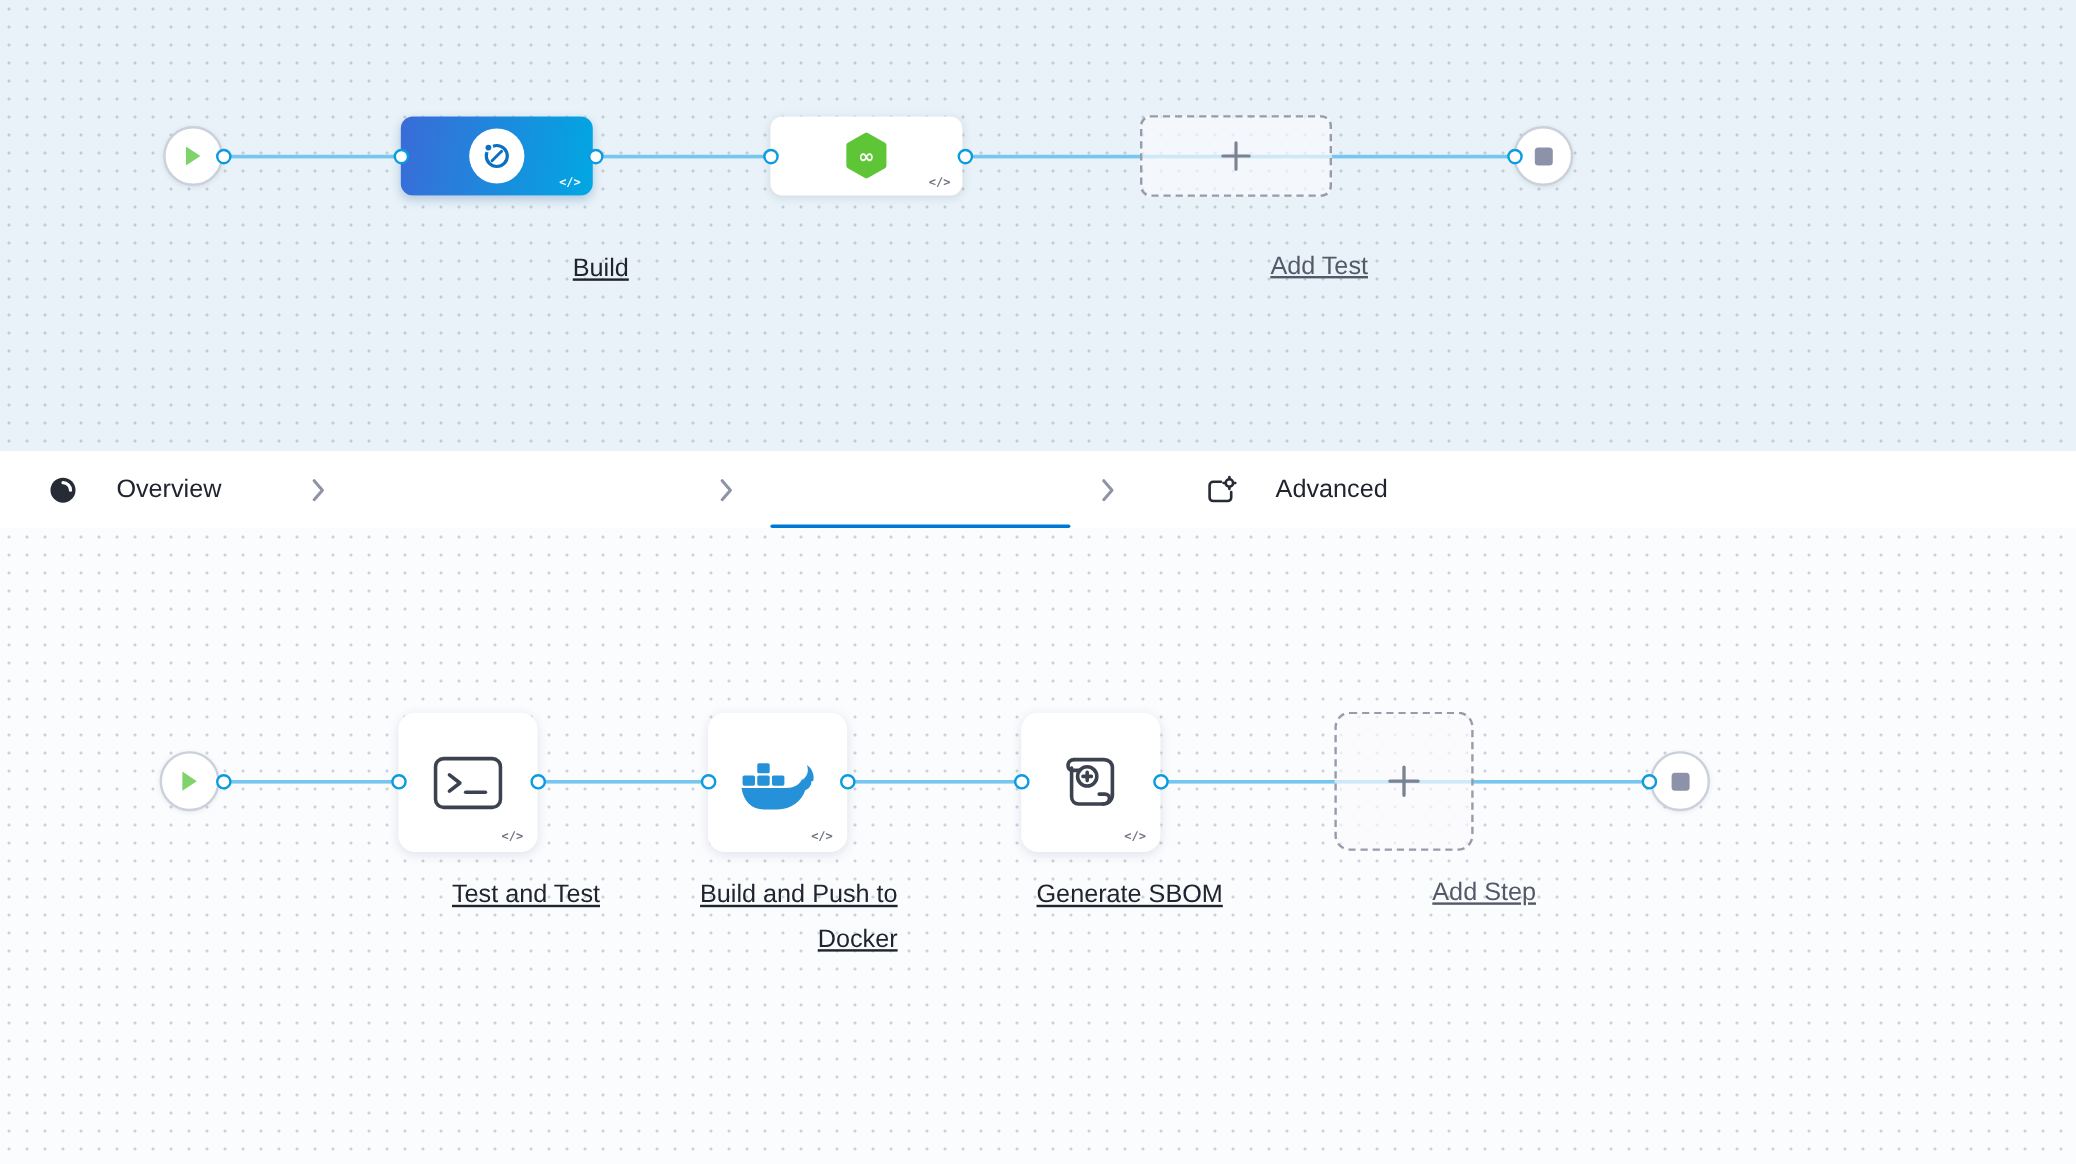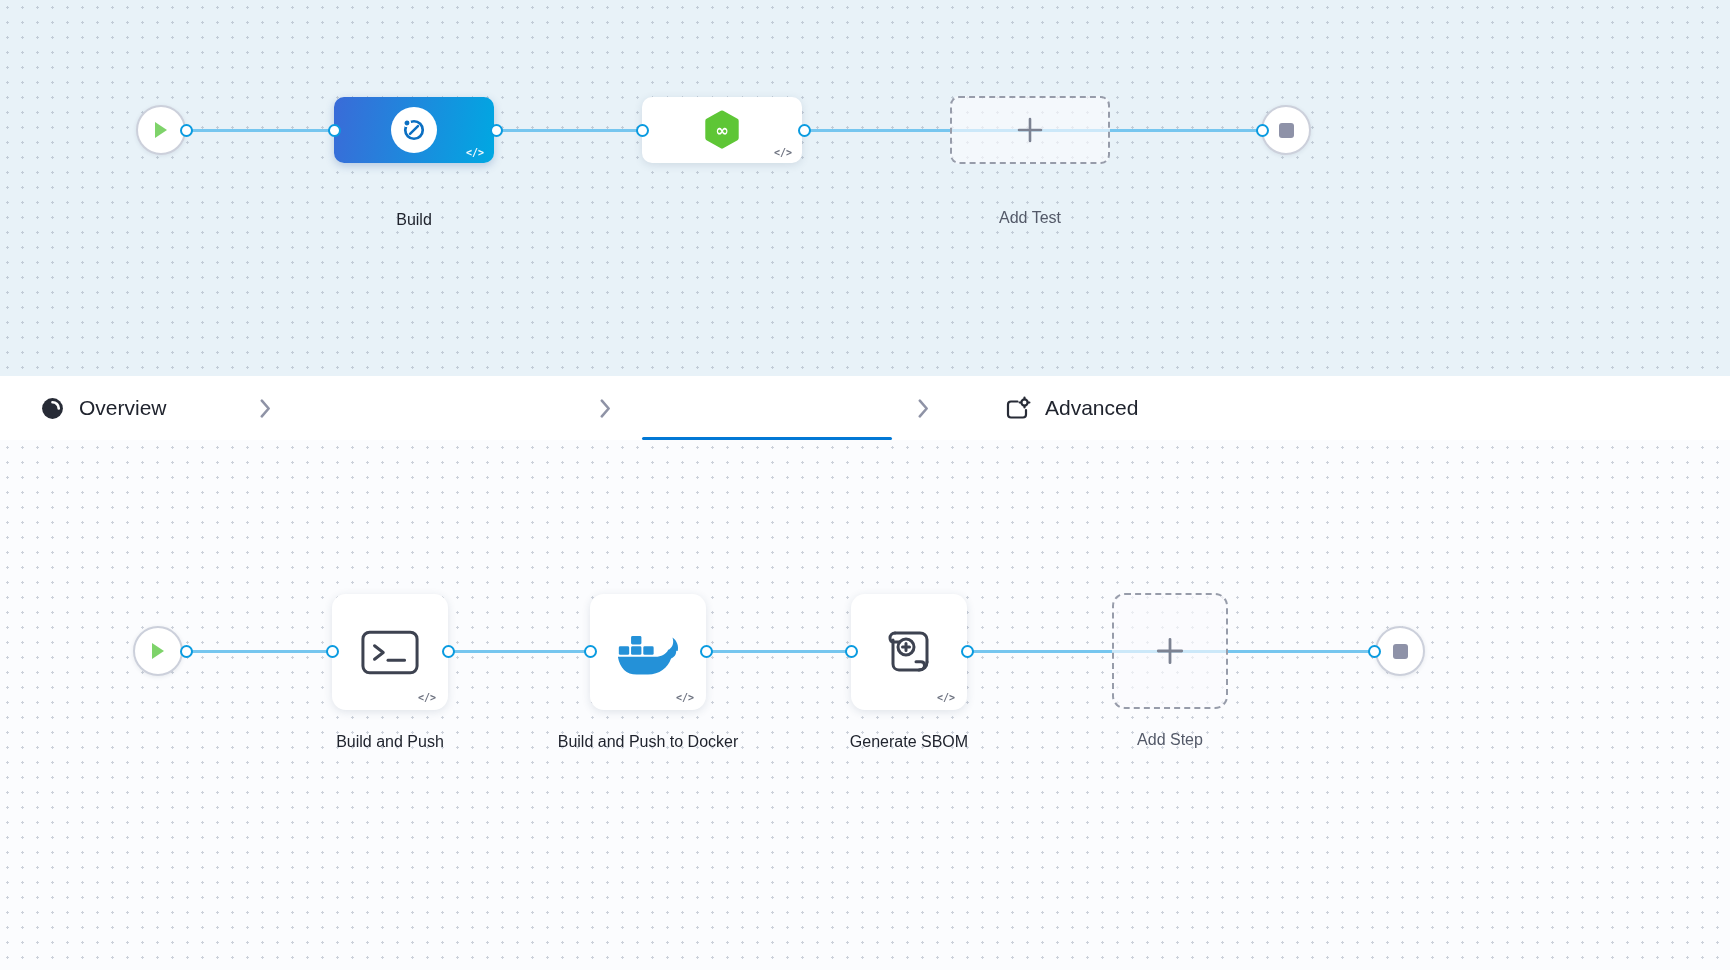--- a/index.html
+++ b/index.html
@@ -59,32 +59,32 @@
 
   
   .step-node{
     position:absolute;width:116px;height:116px;border-radius:14px;background:#fff;z-index:2;
     box-shadow:0 2px 9px rgba(40,60,90,.13);
     display:flex;align-items:center;justify-content:center;
   }
 
   
   .node-label{
-    position:absolute;width:220px;text-align:center;z-index:3;
-    font-size:16px;color:#20242e;line-height:1.75;
+    position:absolute;width:220px;text-align:right;z-index:3;
+    font-size:21px;color:#20242e;line-height:1.75;text-decoration:underline;
   }
   .node-label.muted{color:#535968;}
   .node-label.wrap{width:200px;}
 
   
   .tabbar{
     position:absolute;top:376px;left:0;width:1730px;height:64px;background:#fff;z-index:5;
   }
   .tab{
-    position:absolute;top:0;height:64px;display:flex;align-items:center;gap:14px;
+    position:absolute;top:0;height:64px;display:flex;align-items:center;gap:32px;
     font-size:21px;color:#20242e;cursor:pointer;
   }
   .tab.active{color:#0278d5;font-weight:500;}
   .tab-sep{position:absolute;top:23px;}
   .tab-underline{position:absolute;bottom:0;height:3px;background:#0278d5;border-radius:2px;}
 
   svg{display:block;}
 </style>
 </head>
 <body>
@@ -266,19 +266,19 @@
 
     <span class="port" style="left:180px;top:205px"></span>
     <span class="port" style="left:326px;top:205px"></span>
     <span class="port" style="left:442px;top:205px"></span>
     <span class="port" style="left:584px;top:205px"></span>
     <span class="port" style="left:700px;top:205px"></span>
     <span class="port" style="left:845px;top:205px"></span>
     <span class="port" style="left:961px;top:205px"></span>
     <span class="port" style="left:1368px;top:205px"></span>
 
-    <div class="node-label" style="left:280px;top:288px">Build and Push</div>
+    <div class="node-label" style="left:280px;top:288px">Test and Test</div>
     <div class="node-label wrap" style="left:548px;top:288px">Build and Push to Docker</div>
     <div class="node-label muted" style="left:1060px;top:286px">Add Step</div>
     <div class="node-label" style="left:799px;top:288px">Generate SBOM</div>
   </div>
 
 </div>
 
 </body></html>

